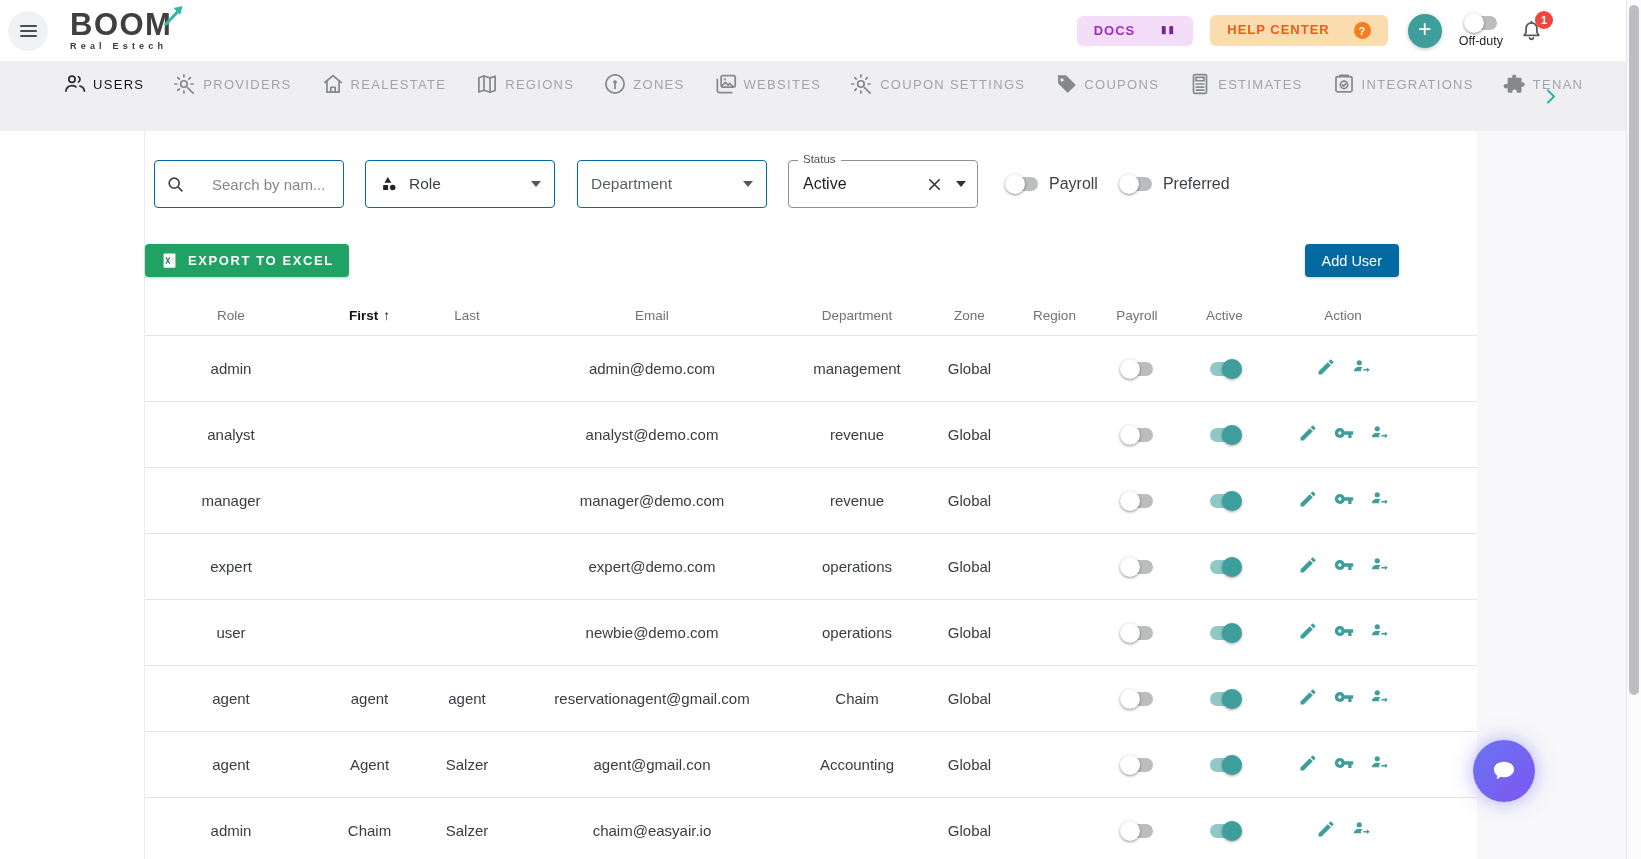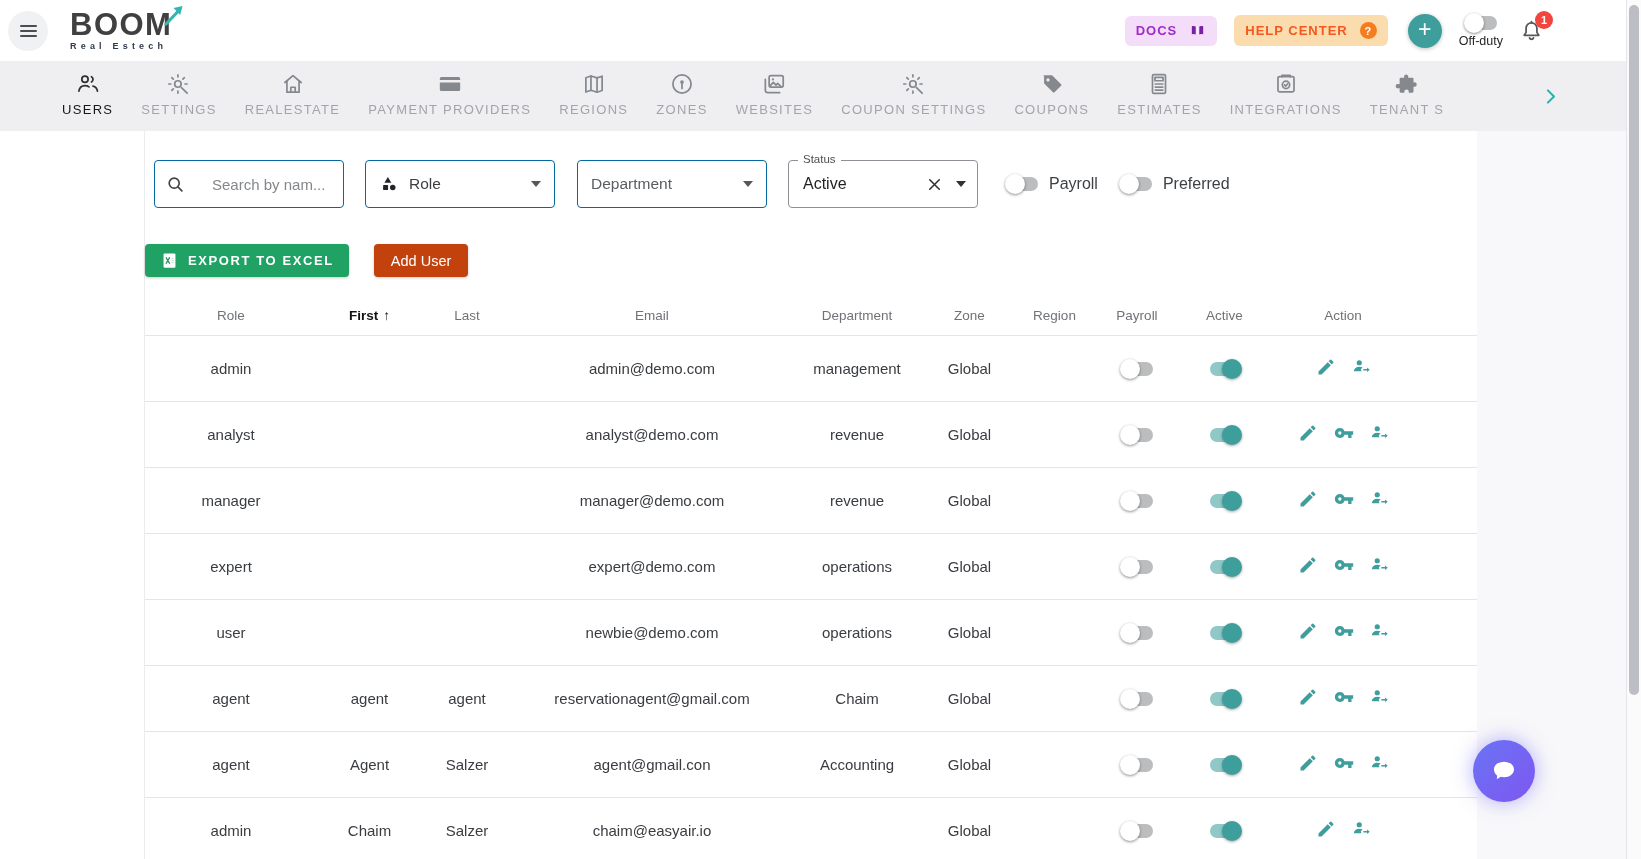--- a/index.html
+++ b/index.html
@@ -17,22 +17,22 @@
   .logo-text{font-size:31px;font-weight:800;color:#404040;letter-spacing:1.5px;line-height:30px;position:relative}
   .logo-arrow{position:absolute;right:-9px;top:-8px}
   .logo-tagline{font-size:9px;font-weight:700;letter-spacing:4.2px;color:#2f3b4c;align-self:flex-end;margin-top:1px;margin-right:9px}
   .global-search{position:absolute;left:429px;top:12px;width:477px;height:37px;box-sizing:border-box;
     background:#f4f5f7;border:1px solid #e2e4e9;border-radius:19px;display:flex;align-items:center;padding:0 16px}
   .global-search input{flex:1;background:transparent;border:none;outline:none;font-size:15px;color:#333;
     font-family:inherit}
   .global-search input::placeholder{color:#9aa0a6}
   .caret{width:0;height:0;border-left:5px solid transparent;border-right:5px solid transparent;border-top:6px solid #87898d}
   .top-right{position:absolute;right:97px;top:0;height:61px;display:flex;align-items:center}
-  .pill{border:none;border-radius:6px;display:flex;align-items:center;gap:12px;cursor:pointer;
-    font-family:inherit;font-weight:700;font-size:13px;letter-spacing:1px;padding:7px 11px}
+  .pill{border:none;border-radius:6px;display:flex;gap:24px;cursor:pointer;
+    font-family:inherit;font-weight:700;font-size:13px;letter-spacing:1px;padding:7px 17px}
   .docs-pill{background:#f3ddf8;color:#a02cc9}
   .help-pill{background:#fbdcae;color:#f4581f;margin-left:17px}
   .q-circle{width:17px;height:17px;border-radius:50%;background:#f57c1f;color:#fff;font-size:11px;
     display:flex;align-items:center;justify-content:center;font-weight:700}
   .add-fab{margin-left:20px;width:34px;height:34px;border-radius:50%;background:#3d9e9c;border:none;color:#fff;
     font-size:23px;line-height:1;display:flex;align-items:center;justify-content:center;cursor:pointer;
     box-shadow:0 1px 4px rgba(0,0,0,.25);padding-bottom:3px}
   .duty{margin-left:17px;display:flex;flex-direction:column;align-items:center}
   .duty-label{font-size:12.5px;color:#232528;margin-top:1px}
   .bell-wrap{margin-left:16px;position:relative;cursor:pointer;background:none;border:none;padding:0}
@@ -41,21 +41,21 @@
   
   .sw{position:relative;width:34px;height:20px;display:inline-block;vertical-align:middle;cursor:pointer}
   .sw-track{position:absolute;left:2px;top:3px;width:31px;height:14px;border-radius:7px;background:#bcbdbf}
   .sw-knob{position:absolute;top:0;left:0;width:20px;height:20px;border-radius:50%;background:#fff;
     box-shadow:0 1px 3px rgba(0,0,0,.45)}
   .sw.on .sw-track{background:#8fc8c6}
   .sw.on .sw-knob{left:14px;background:#3d9e9c;box-shadow:0 1px 3px rgba(0,0,0,.35)}
   
   .tabbar{height:70px;background:#efeff1;position:relative;overflow:hidden}
   .tabs{display:flex;gap:28px;padding:10px 0 0 62px;align-items:flex-start;width:1520px;overflow:hidden;height:60px}
-  .tab{display:flex;flex-direction:column;align-items:center;gap:5px;color:#a1a5aa;cursor:pointer;white-space:nowrap;flex:none}
+  .tab{display:flex;flex-direction:row;align-items:center;gap:5px;color:#a1a5aa;cursor:pointer;white-space:nowrap;flex:none}
   .tab-icon{height:26px;color:#85898e;display:flex;align-items:center}
   .tab-icon svg{width:26px;height:26px}
   .tab-label{font-size:13px;font-weight:500;letter-spacing:1.3px}
   .tab.active{color:#17181a}
   .tab.active .tab-icon{color:#2e2f31}
   .tabs-next{position:absolute;right:80px;top:25px;background:none;border:none;cursor:pointer;padding:0}
   
   .page{display:flex;height:728px}
   .left-rail{width:145px;box-sizing:border-box;border-right:1px solid #ececee;background:#fff}
   .content{width:1332px;background:#fff}
@@ -72,25 +72,25 @@
   .role-field{margin-right:22px}
   .role-field .sel-label{margin-left:9px;color:#3c3f43}
   .dept-field{margin-right:21px}
   .status-field{width:190px;padding:0 11px 0 14px;margin-right:27px;position:relative;border-color:#8d9196}
   .status-notch{position:absolute;top:-8px;left:9px;background:#fff;padding:0 5px;font-size:11.5px;color:#4c4f53}
   .status-value{flex:1;font-size:16px;color:#1e1f21}
   .clear-x{background:none;border:none;padding:0;margin-right:12px;cursor:pointer;display:flex}
   .toggle-group{display:flex;align-items:center;margin-right:21px}
   .toggle-group .tg-label{font-size:16px;color:#3e4145;margin-left:10px}
   
-  .actions-row{display:flex;justify-content:flex-start;align-items:center;margin-top:36px;padding-right:78px;gap:25px}
+  .actions-row{display:flex;justify-content:space-between;align-items:center;margin-top:36px;padding-right:78px;gap:18px}
   .btn-export{height:33px;background:#1fa264;color:#fff;border:none;border-radius:4px;font-size:13px;
     font-weight:600;letter-spacing:1.6px;padding:0 15px;display:flex;align-items:center;gap:9px;cursor:pointer;
     box-shadow:0 1px 3px rgba(0,0,0,.2);font-family:inherit}
-  .btn-add{height:33px;background:#c2410c;color:#fff;border:none;border-radius:4px;font-size:14.5px;
+  .btn-add{height:33px;background:#0369a1;color:#fff;border:none;border-radius:4px;font-size:14.5px;
     padding:0 17px;cursor:pointer;box-shadow:0 1px 3px rgba(0,0,0,.2);font-family:inherit}
   
   table{border-collapse:collapse;width:100%;margin-top:21px;table-layout:fixed}
   thead th{font-size:13.5px;color:#6f7276;font-weight:500;padding:10px 0 12px;border-bottom:1px solid #e5e5e7;text-align:center;cursor:pointer}
   thead th.sorted{color:#121315;font-weight:700}
   .sort-arrow{font-size:13.5px;margin-left:5px;font-weight:700}
   tbody td{height:63px;border-bottom:1px solid #e5e5e7;text-align:center;font-size:15px;color:#393c41;overflow:hidden}
   .action-cell,.action-col{padding-right:58px !important}
   .icon-btn{background:none;border:none;padding:2px 8px;cursor:pointer;vertical-align:middle}
   .icon-btn svg{width:20px;height:20px;fill:#3d9e9c}
@@ -175,40 +175,31 @@
         </span>
         <span class="tab-label">USERS</span>
       </div>
       <div class="tab">
         <span class="tab-icon">
           <svg viewBox="0 0 24 24" fill="none" stroke="currentColor" stroke-width="1.6" stroke-linecap="round" stroke-linejoin="round">
             <circle cx="11" cy="12" r="3"></circle>
             <path d="M11 5.4V3.6M11 20.4v-1.8M17.6 12h1.8M2.6 12h1.8M15.6 7.4l1.3-1.3M5.4 17.9l1.3-1.3M5.4 6.1l1.3 1.3M14.3 15.3l5.2 5.2"></path>
           </svg>
         </span>
-        <span class="tab-label">SETTINGS</span>
+        <span class="tab-label">PROVIDERS</span>
       </div>
       <div class="tab">
         <span class="tab-icon">
           <svg viewBox="0 0 24 24" fill="none" stroke="currentColor" stroke-width="1.6" stroke-linecap="round" stroke-linejoin="round">
             <path d="M4.5 10.6L12 4.2l7.5 6.4"></path>
             <path d="M6.4 9.2V19.6h11.2V9.2"></path>
             <path d="M10 19.6v-4.6h4v4.6"></path>
           </svg>
         </span>
         <span class="tab-label">REALESTATE</span>
-      </div>
-      <div class="tab">
-        <span class="tab-icon">
-          <svg viewBox="0 0 24 24">
-            <path fill="currentColor" d="M4 5.5h16a1.4 1.4 0 0 1 1.4 1.4V8.2H2.6V6.9A1.4 1.4 0 0 1 4 5.5z"></path>
-            <path fill="currentColor" d="M2.6 10.7h18.8v6.4A1.4 1.4 0 0 1 20 18.5H4a1.4 1.4 0 0 1-1.4-1.4v-6.4z"></path>
-          </svg>
-        </span>
-        <span class="tab-label">PAYMENT PROVIDERS</span>
       </div>
       <div class="tab">
         <span class="tab-icon">
           <svg viewBox="0 0 24 24" fill="none" stroke="currentColor" stroke-width="1.6" stroke-linecap="round" stroke-linejoin="round">
             <path d="M9.2 4.6L4.5 6.2v13.2l4.7-1.6 5.6 1.8 4.7-1.6V4.8l-4.7 1.6-5.6-1.8z"></path>
             <path d="M9.2 4.6v13.2M14.8 6.4v13.2"></path>
           </svg>
         </span>
         <span class="tab-label">REGIONS</span>
       </div>

